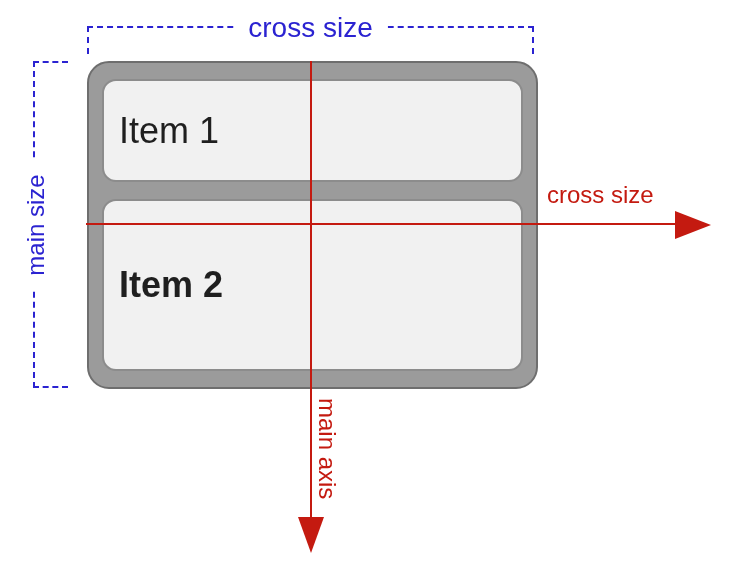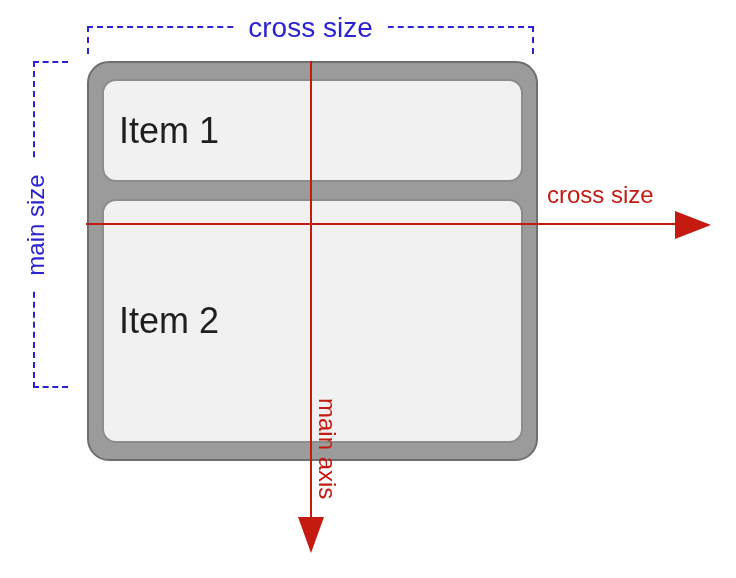--- a/index.html
+++ b/index.html
@@ -52,41 +52,41 @@
     font-size: 24px;
     line-height: 28px;
     color: var(--blue);
     white-space: nowrap;
   }
 
   
   .flex-container {
     position: absolute;
     left: 87px; top: 61px;
-    width: 451px; height: 400px;
+    width: 451px; height: 328px;
     box-sizing: border-box;
     background: var(--container-fill);
     border: 2px solid var(--container-border);
     border-radius: 22px;
     display: flex;
     flex-direction: column;
     padding: 16px 13px;
     gap: 17px;
   }
   .flex-item {
     box-sizing: border-box;
     background: var(--item-fill);
     border: 2px solid var(--item-border);
     border-radius: 14px;
     display: flex;
     align-items: center;
     padding-left: 15px;
   }
   .flex-item.item-1 { flex: 0 0 103px; }
-  .flex-item.item-2 { flex: 1 1 auto; }
+  .flex-item.item-2 { flex: 1 1 auto; font-weight: bold; }
   .item-label {
     font-size: 36px;
     color: var(--item-text);
   }
 
   
   .axis-v-line {
     position: absolute;
     left: 310px; top: 61px;
     width: 2px; height: 457px;

